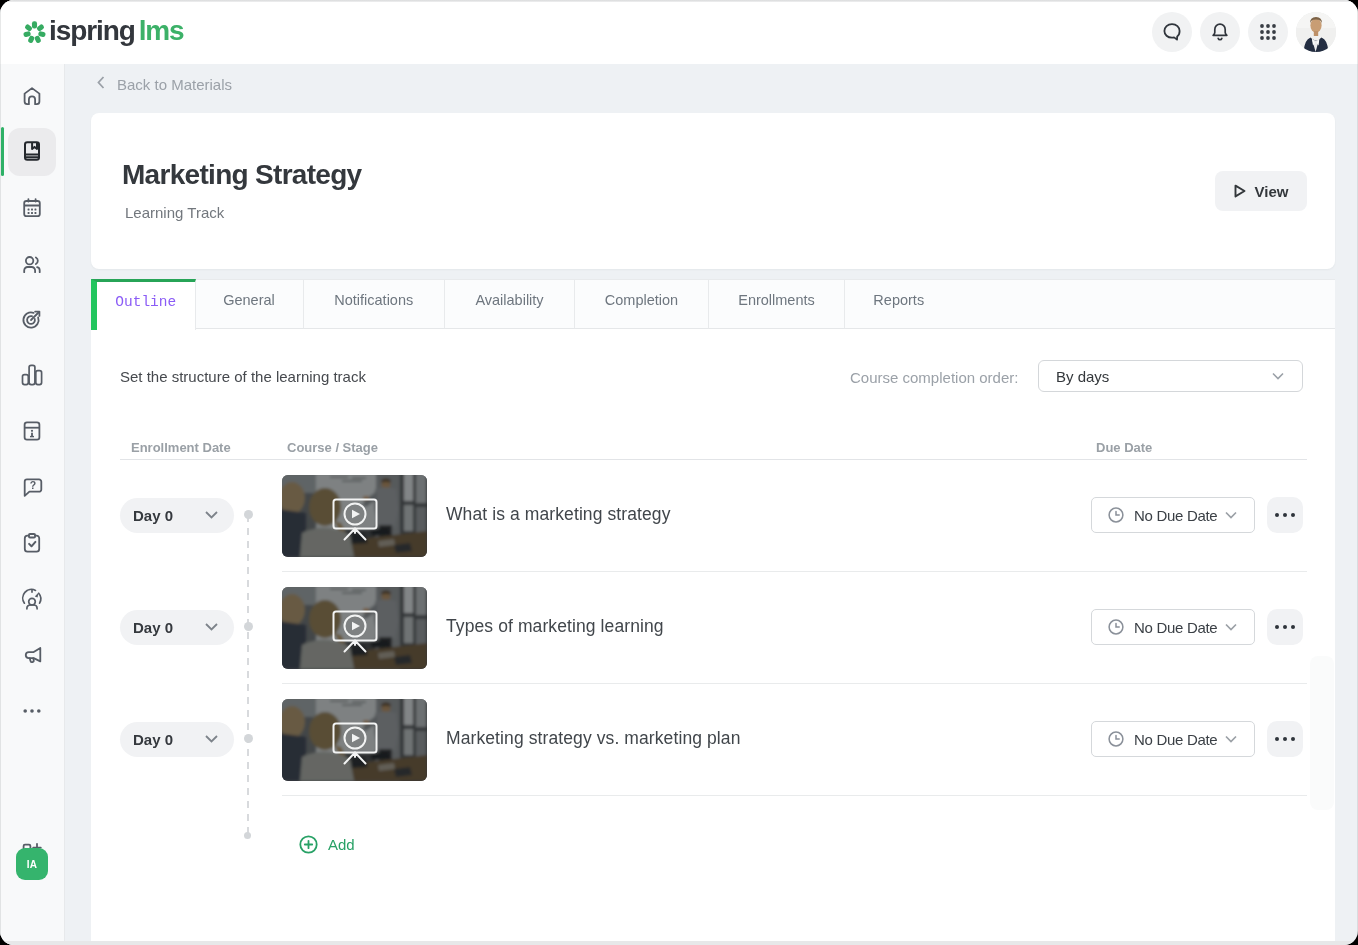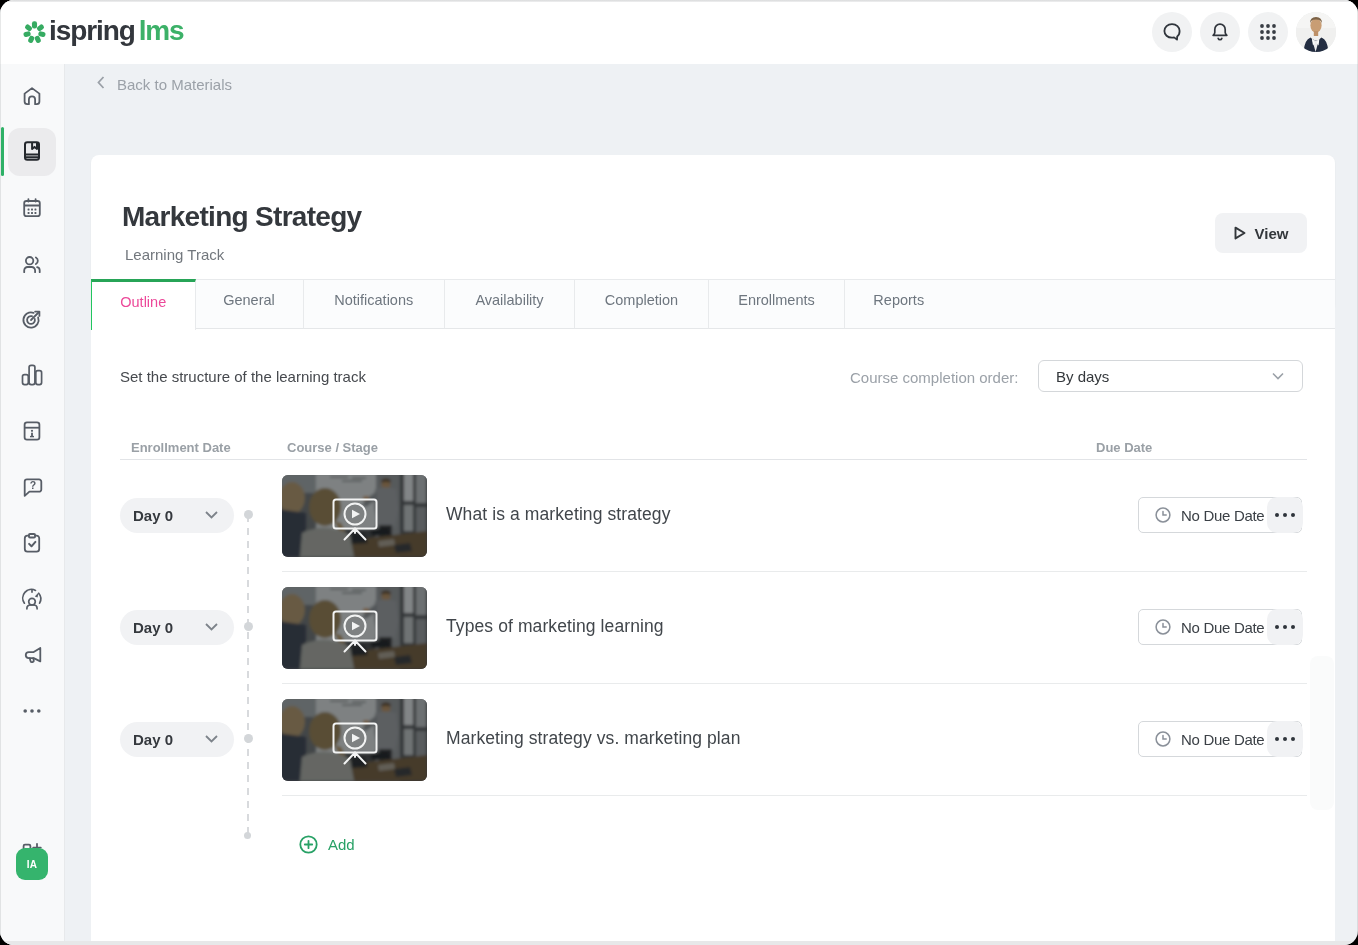--- a/index.html
+++ b/index.html
@@ -13,42 +13,42 @@
   .tb-btn { position:absolute; top:12px; width:40px; height:40px; border-radius:50%; background:#f1f2f3; display:flex; align-items:center; justify-content:center; }
   
   .sidebar { position:absolute; top:64px; left:0; width:65px; height:881px; background:#f8f9fa; border-right:1px solid #e7e9eb; }
   .s-item { position:absolute; left:8px; width:48px; height:48px; display:flex; align-items:center; justify-content:center; }
   .s-active-bg { position:absolute; left:8px; top:64px; width:48px; height:48px; background:#ebebed; border-radius:12px; }
   .s-green-bar { position:absolute; left:1px; top:63px; width:3px; height:49px; background:#2eb167; border-radius:2px; }
   .ia { position:absolute; left:16px; top:784px; width:32px; height:32px; border-radius:9px; background:#35b46d; color:#fff; font-size:10px; font-weight:bold; display:flex; align-items:center; justify-content:center; letter-spacing:0.3px; }
   
   .main { position:absolute; left:65px; top:64px; width:1293px; height:881px; }
   .crumb { position:absolute; left:32px; top:12px; height:28px; display:flex; align-items:flex-start; color:#9ba1a8; font-size:15px; }
-  .card1 { position:absolute; left:26px; top:49px; width:1244px; height:156px; background:#fff; border-radius:8px; box-shadow:0 1px 2px rgba(40,50,60,0.05);margin-top:42px; }
+  .card1 { position:absolute; left:26px; top:49px; width:1244px; height:156px; background:#fff; border-radius:8px; box-shadow:0 1px 2px rgba(40,50,60,0.05); }
   .title { position:absolute; left:31px; top:46px; font-size:28px; font-weight:bold; color:#34383d; letter-spacing:-0.7px; }
   .subtitle { position:absolute; left:34px; top:91px; font-size:15px; color:#72777d; }
   .viewbtn { position:absolute; left:1124px; top:58px; width:92px; height:40px; background:#f1f2f4; border-radius:8px; display:flex; align-items:center; justify-content:center; gap:9px; font-size:15px; font-weight:bold; color:#33373b; }
   
   .tabstrip { position:absolute; left:26px; top:215px; width:1244px; height:50px; }
   .tab { position:absolute; top:0; height:50px; background:#fbfcfd; border-top:1px solid #e8eaec; border-bottom:1px solid #e5e7e9; display:flex; align-items:center; justify-content:center; font-size:14.5px; color:#6e767f; padding-bottom:9px; }
   .tab.sep { border-left:1px solid #e8eaec; }
-  .tab.active { background:#fff; border-top:3px solid #27a457; border-bottom:none; border-left:1px solid #22c55e; border-right:1px solid #e8eaec; color:#ec4899; height:51px; z-index:2; }
+  .tab.active { background:#fff; border-top:3px solid #27a457; border-bottom:none; border-left:6px solid #22c55e; border-right:1px solid #e8eaec; color:#8b5cf6; height:51px; z-index:2;font-family:Liberation Mono, monospace; }
   .tabfill { position:absolute; top:0; height:50px; background:#fbfcfd; border-top:1px solid #e8eaec; border-bottom:1px solid #e5e7e9; }
   
   .card2 { position:absolute; left:26px; top:265px; width:1244px; height:616px; background:#fff; }
   .setline { position:absolute; left:29px; top:38.5px; font-size:15px; color:#46494e; }
   .cco { position:absolute; left:759px; top:40px; font-size:15px; color:#9ba1a8; }
   .select { position:absolute; left:947px; top:31px; width:265px; height:32px; border:1px solid #d4d7da; border-radius:6px; background:#fff; display:flex; align-items:center; font-size:15px; color:#34383c; padding-left:17px; }
   .th { position:absolute; font-size:13px; font-weight:bold; color:#9aa0a6; }
   .rowsep { position:absolute; left:191px; width:1025px; height:1px; background:#e9ebec; }
   .daypill { position:absolute; left:29px; width:114px; height:35px; border-radius:17.5px; background:#f1f2f4; display:flex; align-items:center; font-size:15px; font-weight:bold; color:#35393e; padding-left:13px; }
   .daypill svg { position:absolute; right:16px; }
   .thumb { position:absolute; left:191px; width:145px; height:82px; border-radius:6px; overflow:hidden; }
   .rowtitle { position:absolute; left:355px; font-size:17.5px; letter-spacing:0.1px; color:#41464b; }
-  .duebtn { position:absolute; left:1000px; width:164px; height:36px; border:1px solid #d5d8db; border-radius:5px; background:#fff; display:flex; align-items:center; font-size:15px; letter-spacing:-0.3px; color:#3b4046;margin-left:47px; }
+  .duebtn { position:absolute; left:1000px; width:164px; height:36px; border:1px solid #d5d8db; border-radius:5px; background:#fff; display:flex; align-items:center; font-size:15px; letter-spacing:-0.3px; color:#3b4046; }
   .dotsbtn { position:absolute; left:1176px; width:36px; height:36px; border-radius:10px; background:#f1f2f4; display:flex; align-items:center; justify-content:center; gap:4px; }
   .dotsbtn i { width:4px; height:4px; border-radius:50%; background:#2f343a; }
   .dash { position:absolute; left:156px; top:186px; width:2px; height:321px; background:repeating-linear-gradient(to bottom,#d8dadd 0 7px,transparent 7px 13px); }
   .ndot { position:absolute; left:152.5px; width:9px; height:9px; border-radius:50%; background:#d3d6d9; }
   .addrow { position:absolute; left:208px; top:506px; display:flex; align-items:center; gap:10px; font-size:15px; color:#28a166; }
   .scrollghost { position:absolute; left:1219px; top:327px; width:24px; height:154px; background:#fafbfb; border-radius:8px; }
 </style>
 </head>
 <body>
 <div class="window">

